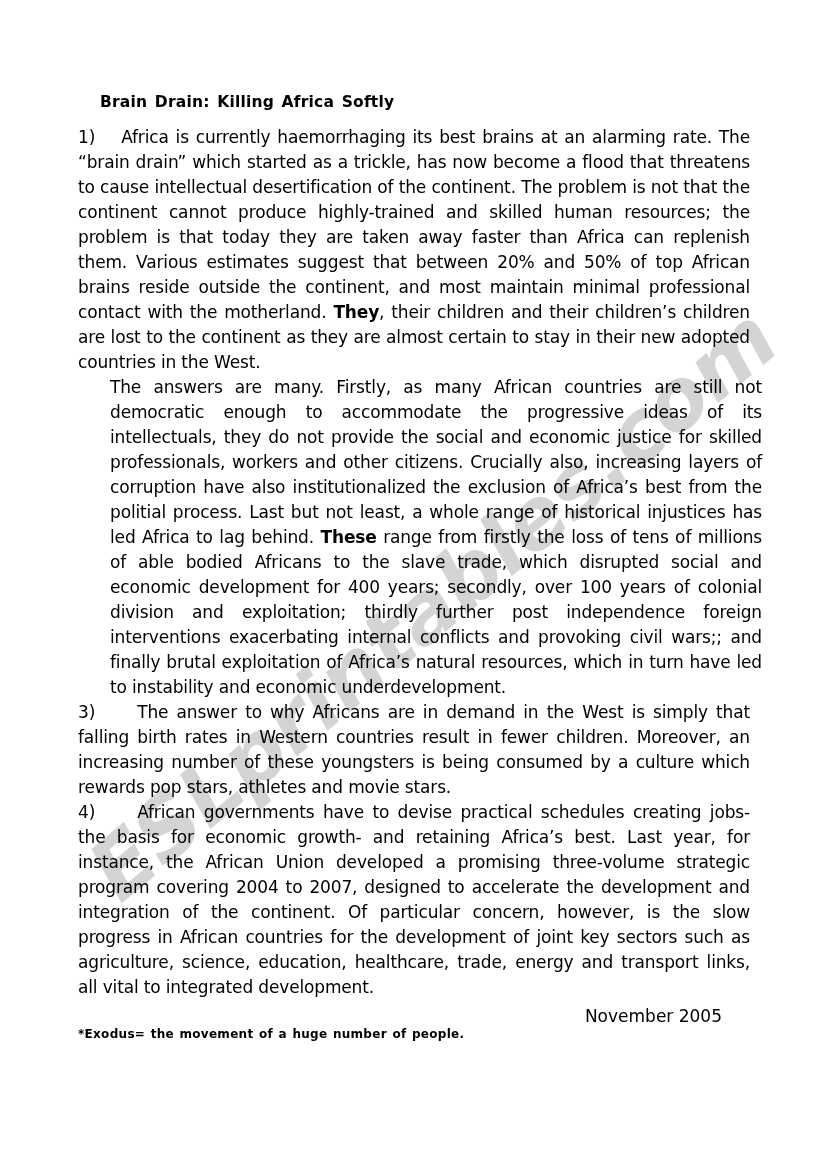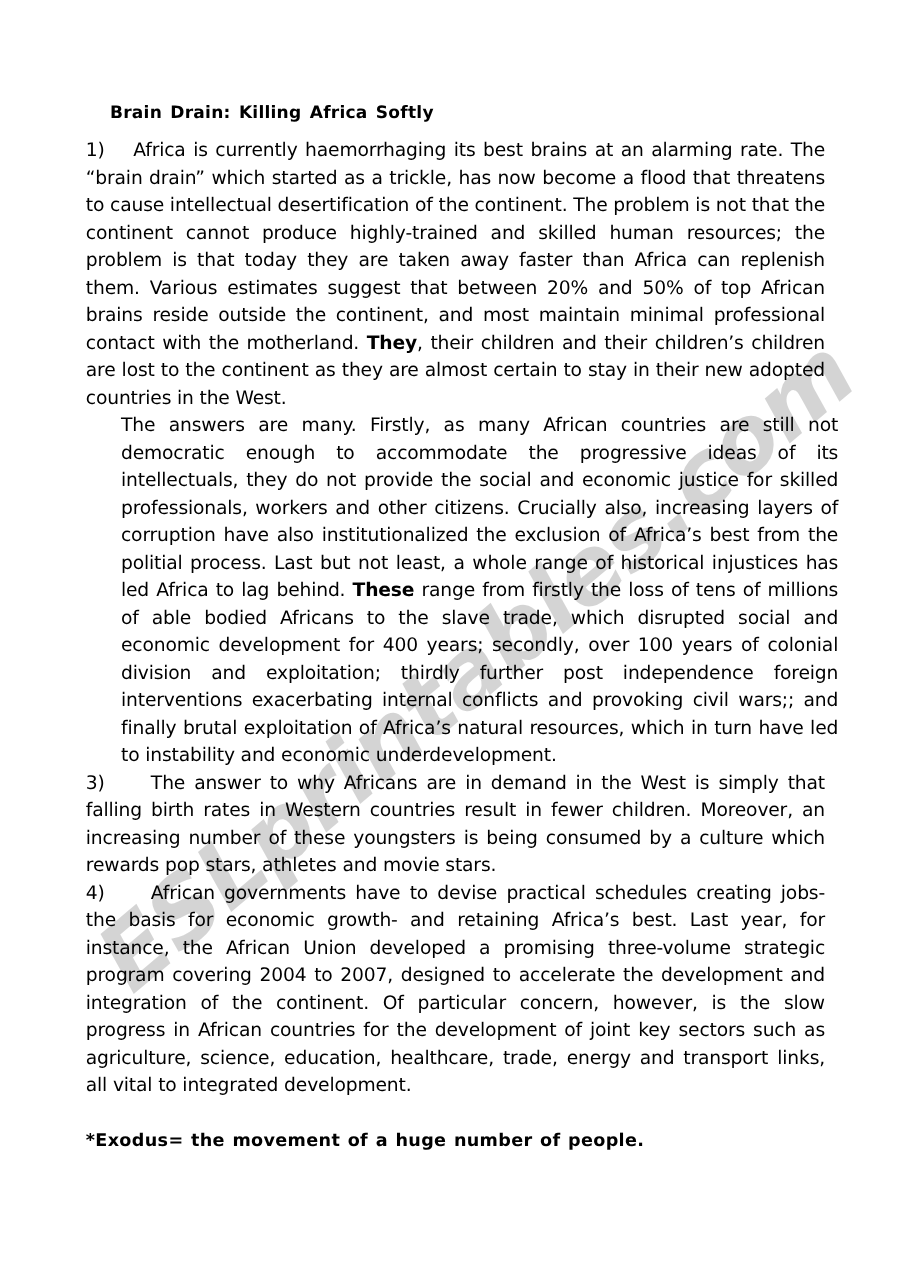--- a/index.html
+++ b/index.html
@@ -122,21 +122,21 @@
   .sig-date {
     display: inline-block;
     margin-right: 28px;
   }
 
   
   .footnote {
     position: absolute;
     left: 78px;
     top: 1027px;
-    font-size: 16px;
+    font-size: 12px;
     font-weight: bold;
     letter-spacing: 0.3px;
     word-spacing: 1px;
     z-index: 1;
   }
 </style>
 </head>
 <body>
 
 <div id="page">
@@ -161,19 +161,22 @@
     <p class="para">
       <span>3)</span><span class="num-gap wide"></span><span>The answer to why Africans are in demand in the West is simply that falling birth rates in Western countries result in fewer children. Moreover, an increasing number of these youngsters is being consumed by a culture which rewards pop stars, athletes and movie stars.</span>
     </p>
 
 
     <p class="para">
       <span>4)</span><span class="num-gap wide"></span><span>African governments have to devise practical schedules creating jobs- the basis for economic growth- and retaining Africa’s best. Last year, for instance, the African Union developed a promising three-volume strategic program covering 2004 to 2007, designed to accelerate the development and integration of the continent. Of particular concern, however, is the slow progress in African countries for the development of joint key sectors such as agriculture, science, education, healthcare, trade, energy and transport links, all vital to integrated development.</span>
     </p>
 
     <div class="sig-block">
+      <div class="sig-date-row">
+        <span class="sig-date">November 2005</span>
+      </div>
     </div>
 
   </div>
 
   <div class="footnote">*Exodus= the movement of  a huge number of people.</div>
 
 </div>
 
 </body></html>

